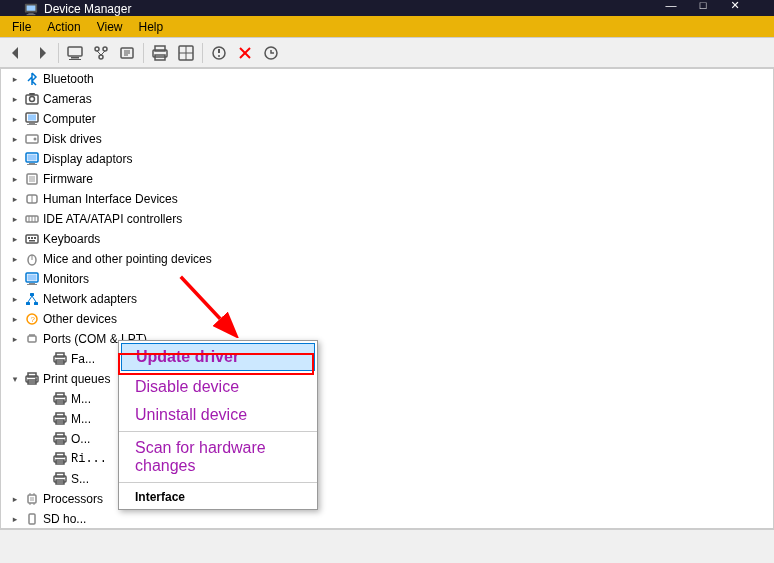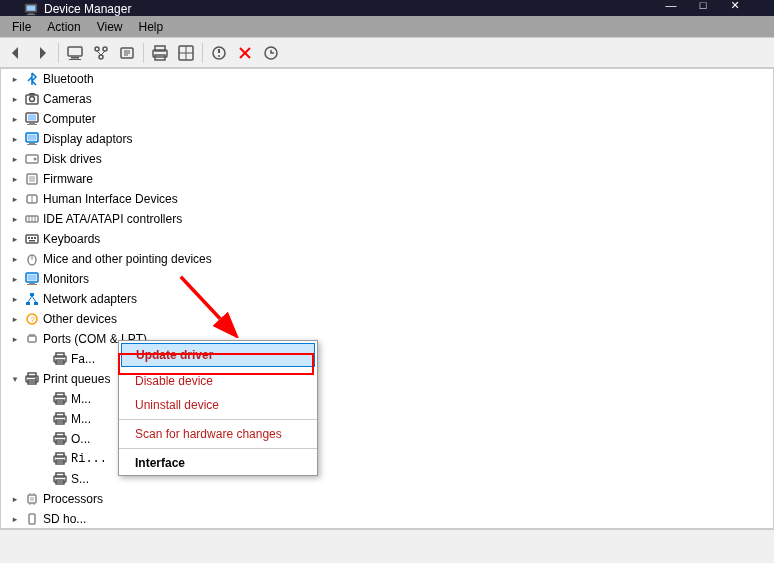--- a/index.html
+++ b/index.html
@@ -44,21 +44,21 @@
       display: flex;
       align-items: center;
       justify-content: center;
       cursor: pointer;
       font-size: 11px;
       color: white;
     }
 
     
     #menu-bar {
-      background: #a3a3a3;
+      background: #eab308;
       border-bottom: 1px solid #ccc;
       height: 22px;
       display: flex;
       align-items: center;
       padding: 0 4px;
     }
     .menu-item {
       padding: 2px 8px;
       cursor: pointer;
       font-size: 12px;
@@ -160,22 +160,22 @@
       left: 118px;
       width: 200px;
       background: white;
       border: 1px solid #999;
       box-shadow: 2px 2px 6px rgba(0,0,0,0.3);
       z-index: 100;
     }
     .ctx-item {
       padding: 5px 16px;
       cursor: pointer;
-      font-size: 12px;
-      color: #b91c1c;
+      font-size: 16px;
+      color: #a21caf;
     }
     .ctx-item.highlighted {
       background: #cce8ff;
       border: 1px solid #0078d4;
       margin: 2px 2px;
       padding: 4px 14px;
       font-weight: 600;
     }
     .ctx-separator {
       height: 1px;
@@ -354,38 +354,38 @@
           <rect x="2" y="12" width="10" height="1" fill="#888"></rect>
         </svg>
     </span>
     <span class="tree-label">Computer</span>
   </div>
 
   <div class="tree-item">
     <span class="tree-chevron collapsed-chevron"></span>
     <span class="tree-icon">
       <svg width="14" height="14" viewBox="0 0 14 14">
+          <rect x="1" y="3" width="12" height="8" rx="1" fill="none" stroke="#888" stroke-width="1.5"></rect>
+          <circle cx="10" cy="7" r="1.5" fill="#888"></circle>
+        </svg>
+    </span>
+    <span class="tree-label">Disk drives</span>
+  </div>
+
+  <div class="tree-item">
+    <span class="tree-chevron collapsed-chevron"></span>
+    <span class="tree-icon">
+      <svg width="14" height="14" viewBox="0 0 14 14">
           <rect x="1" y="1" width="12" height="9" rx="1" fill="none" stroke="#0078d4" stroke-width="1.5"></rect>
           <rect x="2.5" y="2.5" width="9" height="6" fill="#9cf"></rect>
           <rect x="4" y="11" width="6" height="1" fill="#888"></rect>
           <rect x="2" y="12" width="10" height="1" fill="#888"></rect>
         </svg>
     </span>
     <span class="tree-label">Display adaptors</span>
-  </div>
-
-  <div class="tree-item">
-    <span class="tree-chevron collapsed-chevron"></span>
-    <span class="tree-icon">
-      <svg width="14" height="14" viewBox="0 0 14 14">
-          <rect x="1" y="3" width="12" height="8" rx="1" fill="none" stroke="#888" stroke-width="1.5"></rect>
-          <circle cx="10" cy="7" r="1.5" fill="#888"></circle>
-        </svg>
-    </span>
-    <span class="tree-label">Disk drives</span>
   </div>
 
   <div class="tree-item">
     <span class="tree-chevron collapsed-chevron"></span>
     <span class="tree-icon">
       <svg width="14" height="14" viewBox="0 0 14 14">
           <rect x="2" y="2" width="10" height="10" rx="1" fill="none" stroke="#888" stroke-width="1.5"></rect>
           <rect x="4" y="4" width="6" height="6" fill="#ccc"></rect>
         </svg>
     </span>

